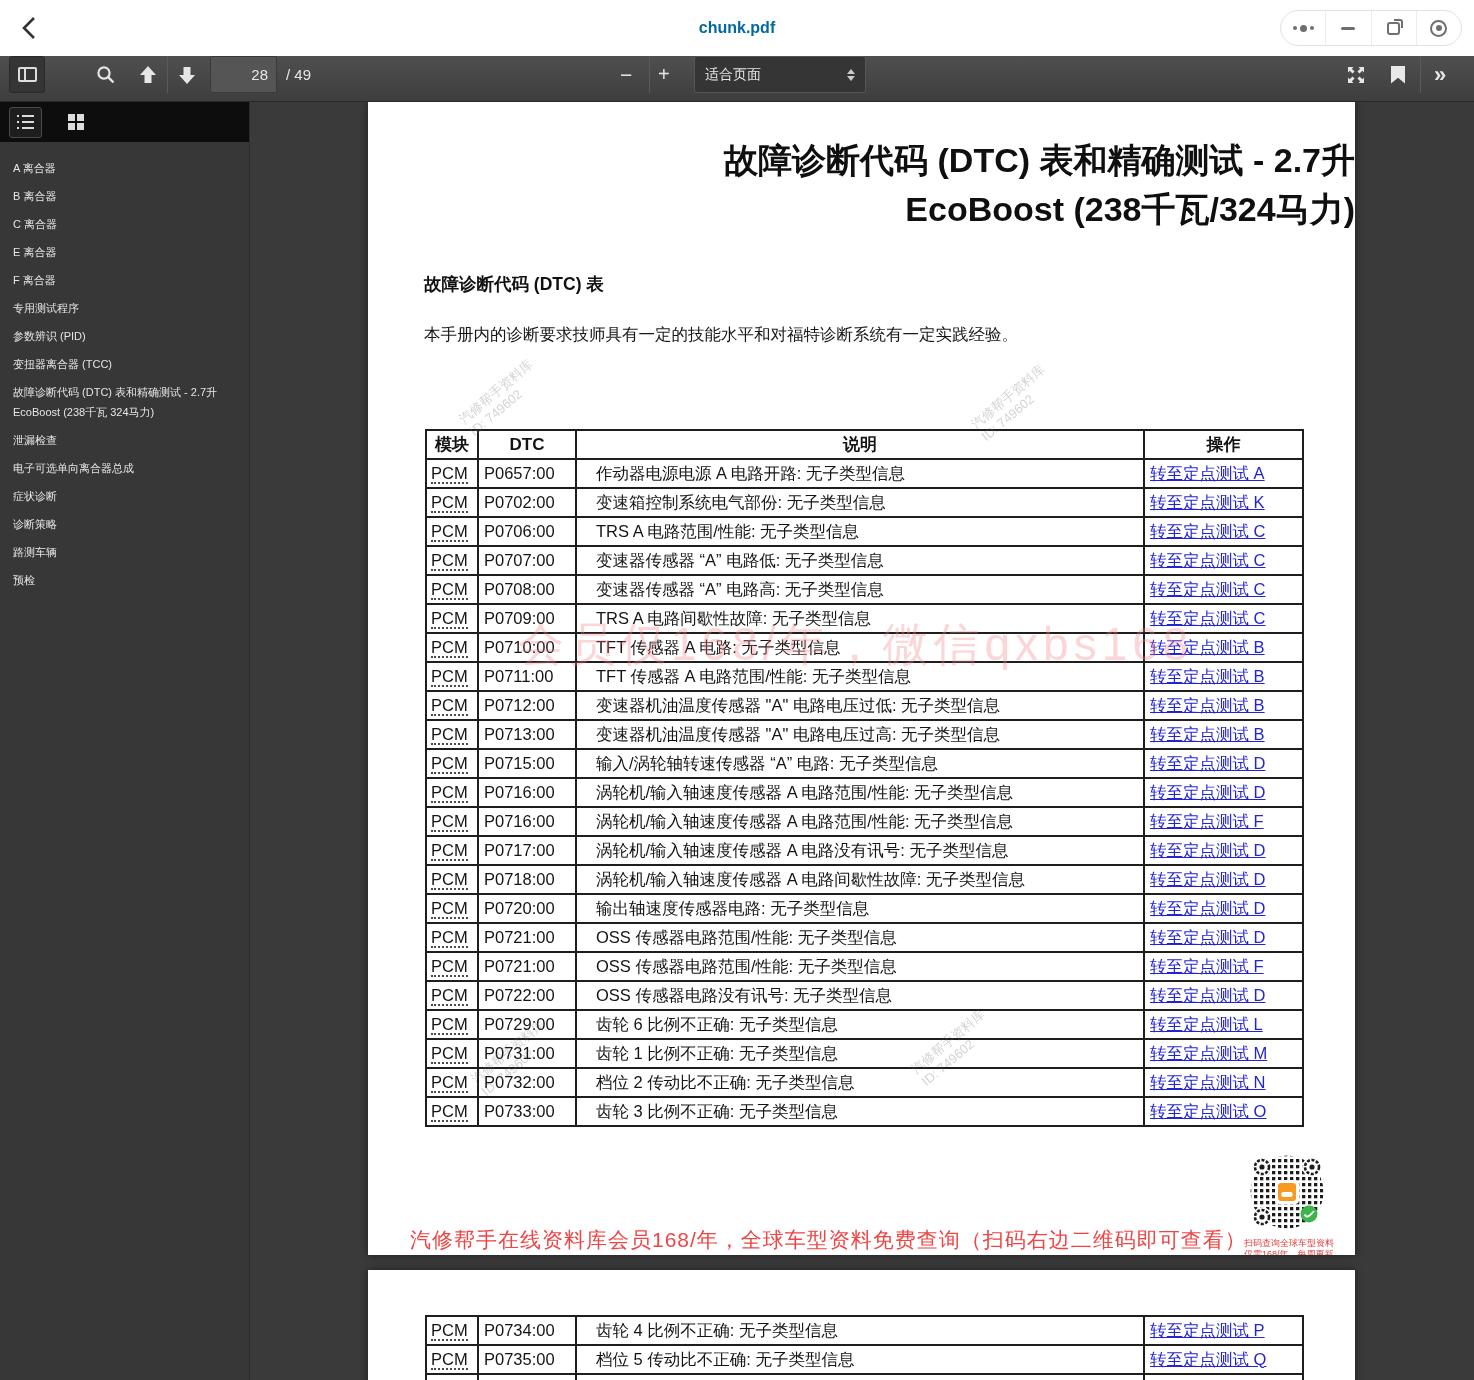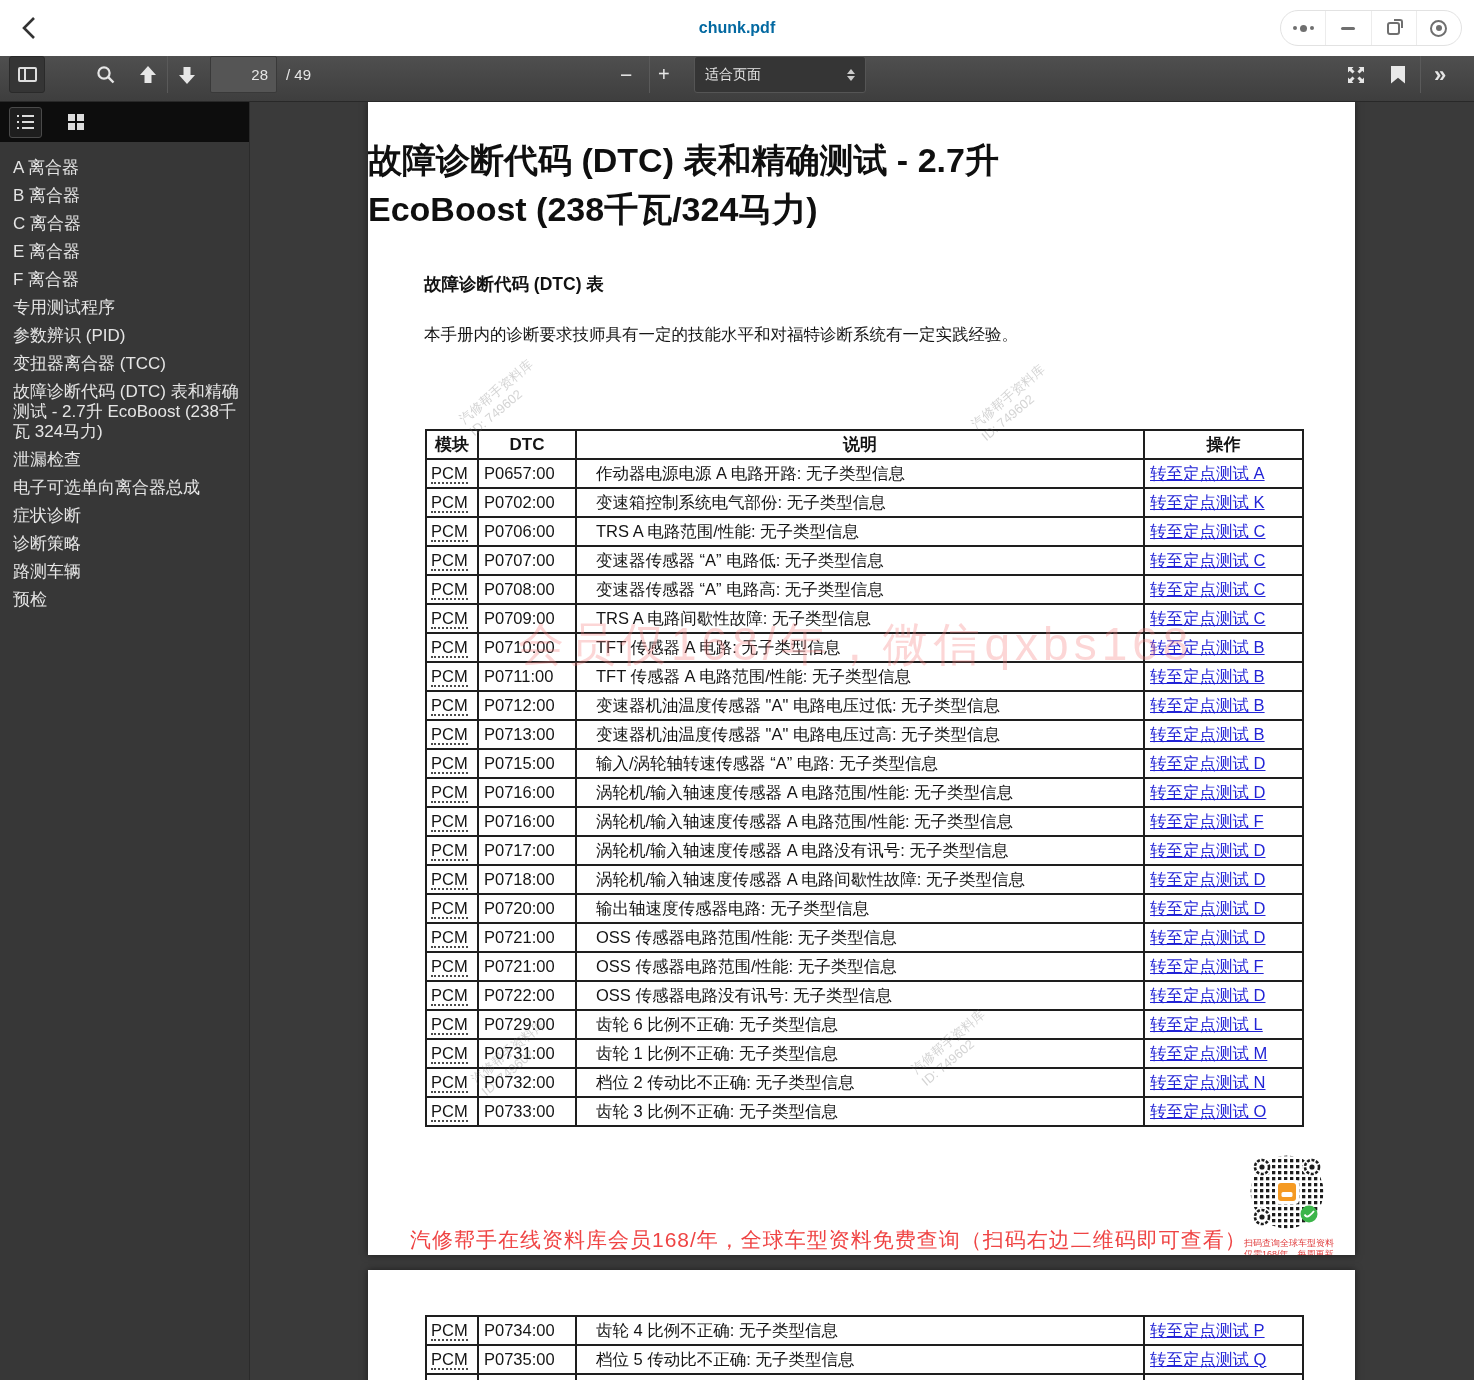--- a/index.html
+++ b/index.html
@@ -55,30 +55,30 @@
   .tb-more { left:1434px; font-size:22px; font-weight:700; letter-spacing:-2px; }
 
   
   .app-body { display:flex; height:1286px; }
   .sidebar { width:250px; background:#373737; border-right:1px solid #2b2b2b; flex:none; }
   .sidebar-strip { height:40px; background:#0d0d0d; display:flex; align-items:center; padding-left:9px; gap:17px; }
   .strip-btn { width:33px; height:31px; display:flex; align-items:center; justify-content:center;
     border-radius:3px; cursor:pointer; }
   .strip-btn.active { background:#1e1e1e; border:1px solid #4a4a4a; }
   .nav { padding:12px 8px 0 11px; }
-  .nav-item { font-size:17px; line-height:20px; color:#e5e5e5; padding:4px 2px; cursor:pointer; }
+  .nav-item { font-size:11px; line-height:20px; color:#e5e5e5; padding:4px 2px; cursor:pointer; }
 
   .viewer { flex:1; position:relative; background:#3a3a3a; overflow:hidden; }
   .page { position:absolute; left:118px; width:987px; background:#ffffff;
     box-shadow:0 0 7px rgba(0,0,0,.5); overflow:hidden; }
   .page1 { top:0; height:1153px; }
   .page2 { top:1168px; height:118px; }
 
   
-  .doc-h1 { margin-top:34px; text-align:left; font-weight:700; font-size:34px; line-height:49px; color:#0f0f0f; }
+  .doc-h1 { margin-top:34px; text-align:right; font-weight:700; font-size:34px; line-height:49px; color:#0f0f0f; }
   .doc-h2 { margin:38px 0 0 56px; font-size:17.5px; font-weight:700; color:#111; }
   .doc-p { margin:24px 0 0 56px; font-size:16.5px; line-height:28px; color:#161616; }
 
   table.dtc { position:absolute; border-collapse:collapse; table-layout:fixed; left:57px; width:877px; }
   .t1 { top:327px; } .t2 { top:45px; }
   .dtc th, .dtc td { border:2px solid #1e1e1e; font-size:16.5px; color:#141414;
     padding:0 5px; overflow:hidden; white-space:nowrap; }
   .dtc th { height:29px; font-size:17px; font-weight:700; text-align:center; }
   .dtc td { height:29px; }
   td.c-mod { text-align:left; padding-left:4px; }

